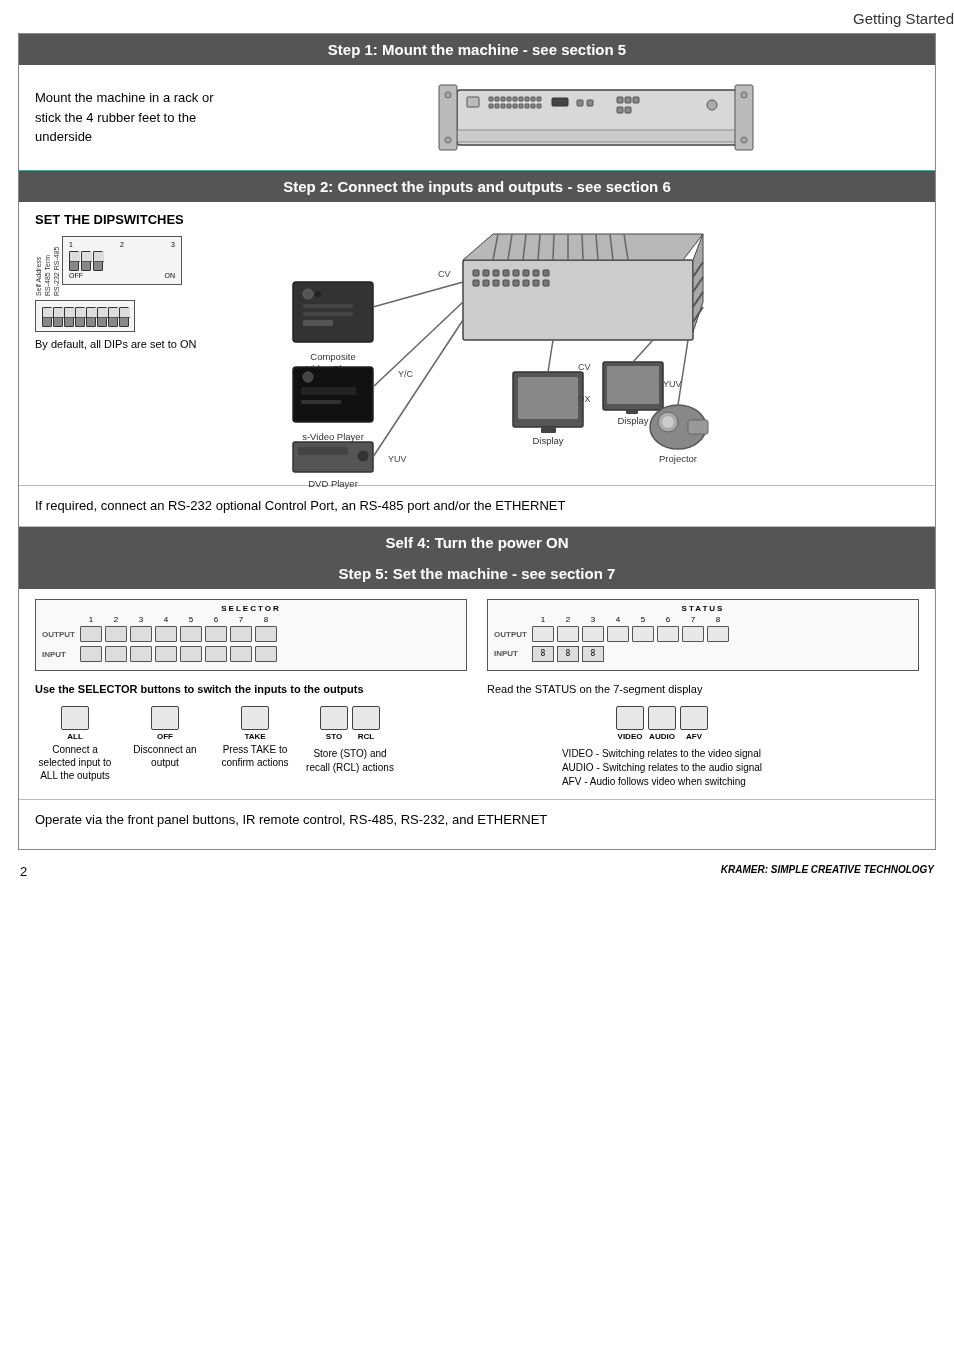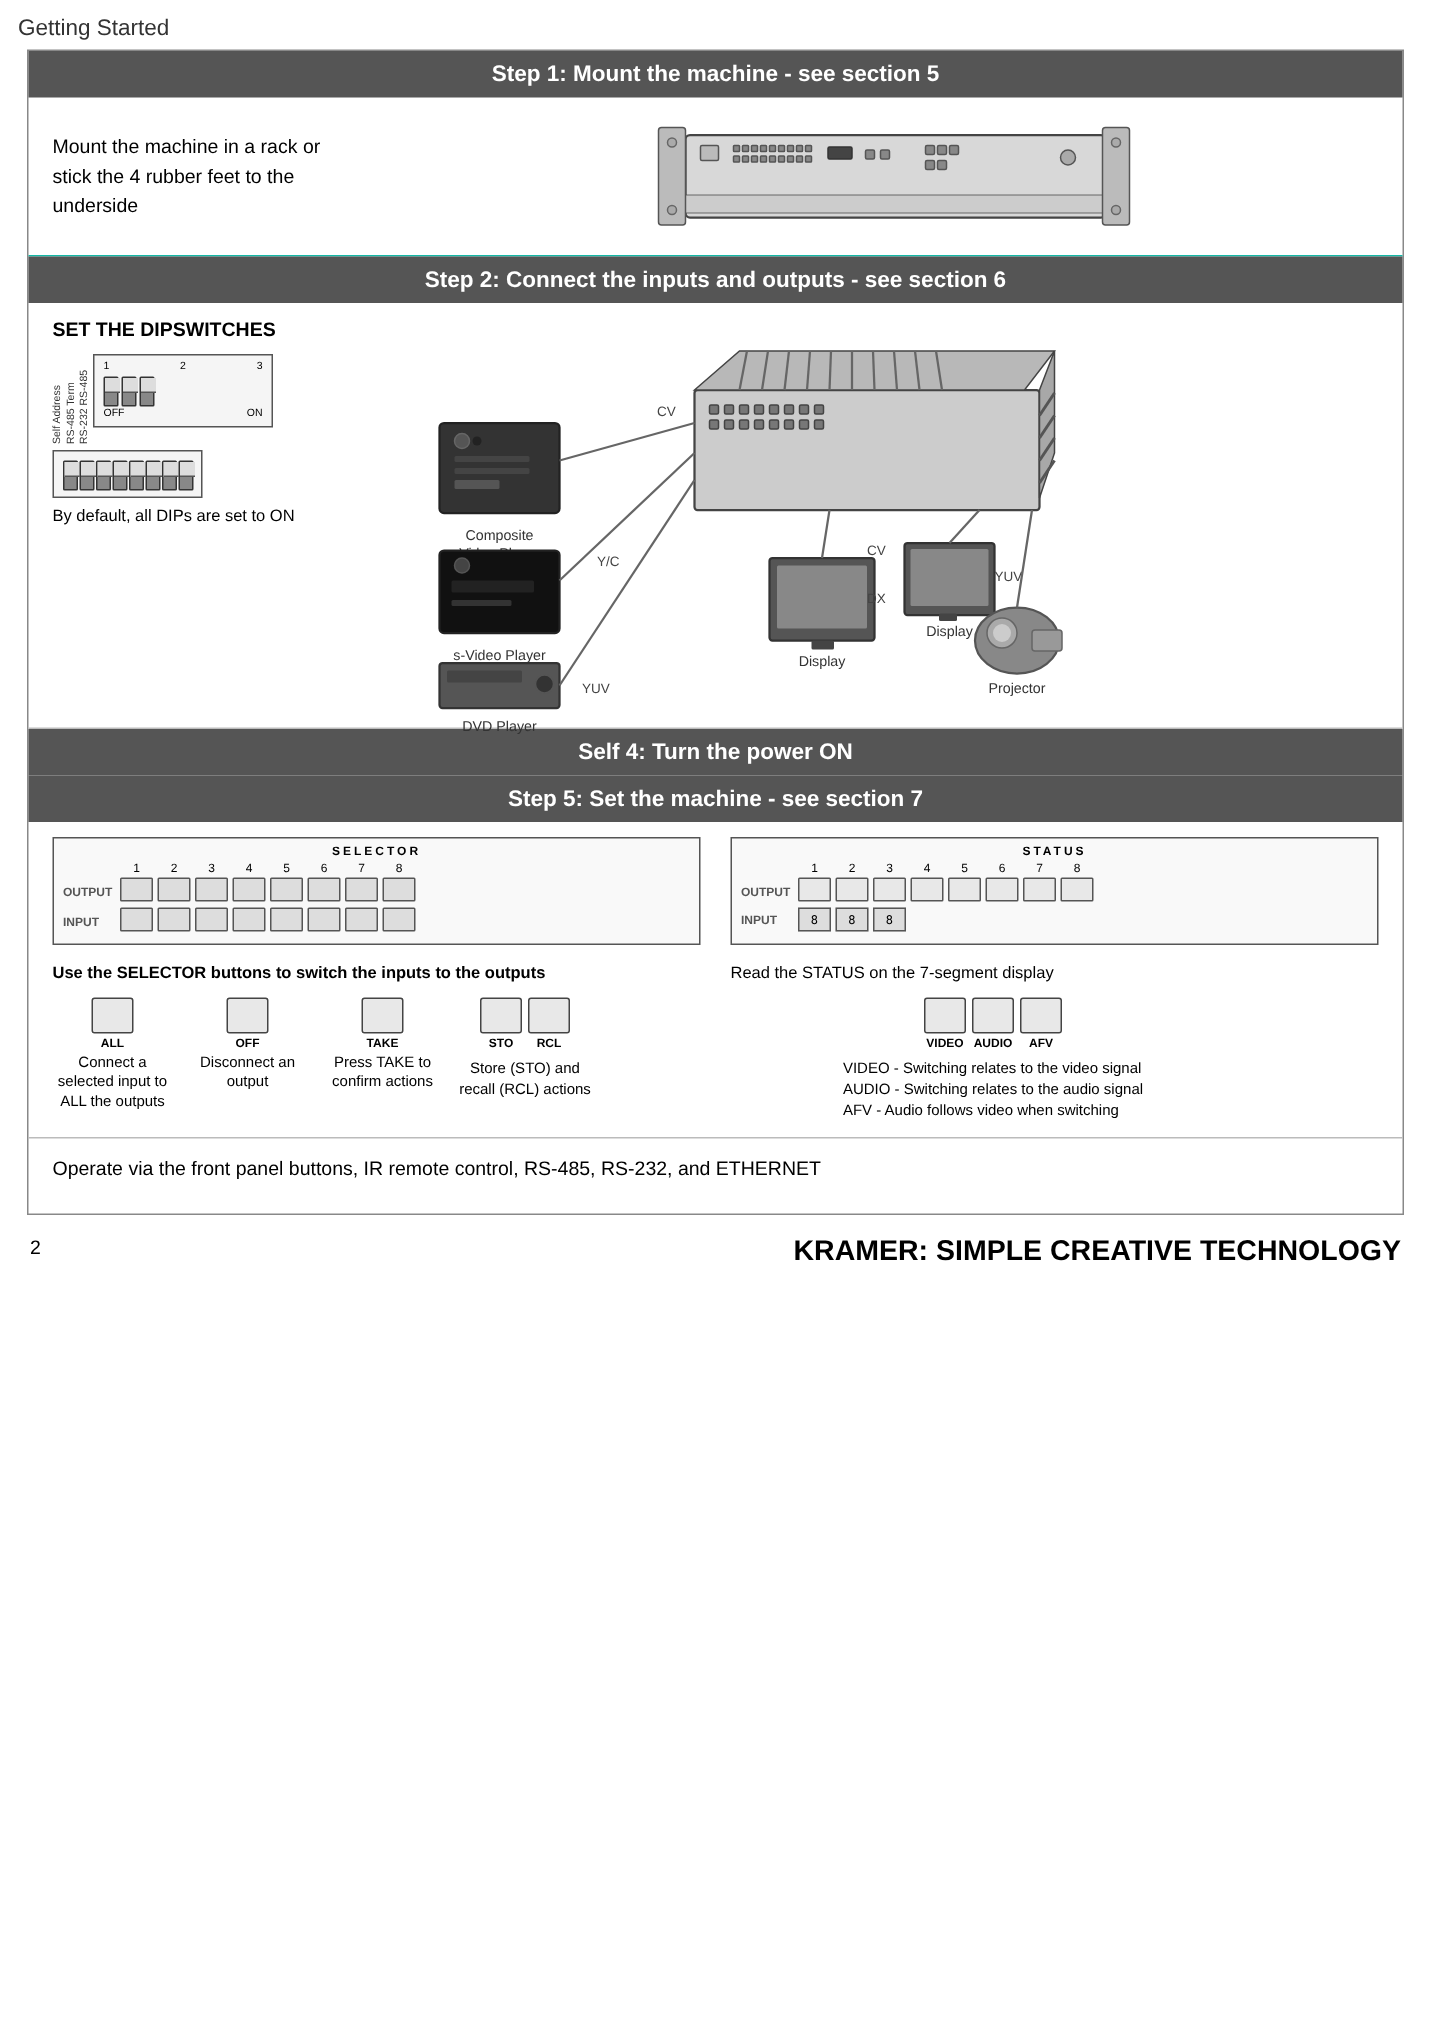--- a/index.html
+++ b/index.html
@@ -6,22 +6,22 @@
     body {
       width: 954px;
       min-height: 1352px;
       background: #fff;
       font-family: Arial, sans-serif;
       font-size: 13px;
       color: #000;
     }
 
     .page-header {
-      text-align: left;
-      padding: 10px 12px 6px;
+      text-align: right;
+      padding: 10px 0 6px;
       font-size: 15px;
       color: #333;
     }
 
     .main-container {
       margin: 0 18px 0 18px;
       border: 1.5px solid #888;
       padding: 0 0 10px 0;
     }
 
@@ -206,22 +206,23 @@
     .page-footer {
       display: flex;
       justify-content: space-between;
       padding: 8px 20px;
       margin-top: 6px;
     }
     .footer-page {
       font-size: 13px;
     }
     .footer-brand {
-      font-size: 19px;
+      font-size: 10px;
       font-weight: bold;
+      font-style: italic;
     }
     .dip-wrapper {
       display: flex;
       align-items: center;
       gap: 2px;
     }
   </style>
 </head>
 <body>
 
@@ -476,20 +477,23 @@
             <rect x="455" y="208" width="20" height="14" rx="2" fill="#999" stroke="#666"></rect>
             <text x="445" y="250" font-size="9.5" fill="#333" text-anchor="middle">Projector</text>
 
             <line x1="445" y1="193" x2="455" y2="128" stroke="#666" stroke-width="1.5"></line>
           </g>
         </svg>
       </div>
     </div>
   </div>
 
+  <div class="step3-content">
+    <span>If required, connect an RS-232 optional Control Port, an RS-485 port and/or the ETHERNET</span>
+  </div>
 
   <div class="step-header">Self 4: Turn the power ON</div>
 
   <div class="step-header">Step 5: Set the machine - see section 7</div>
   <div class="step5-content">
 
     <div class="step5-panels">
 
       <div class="panel-box">
         <div class="panel-title-row">

